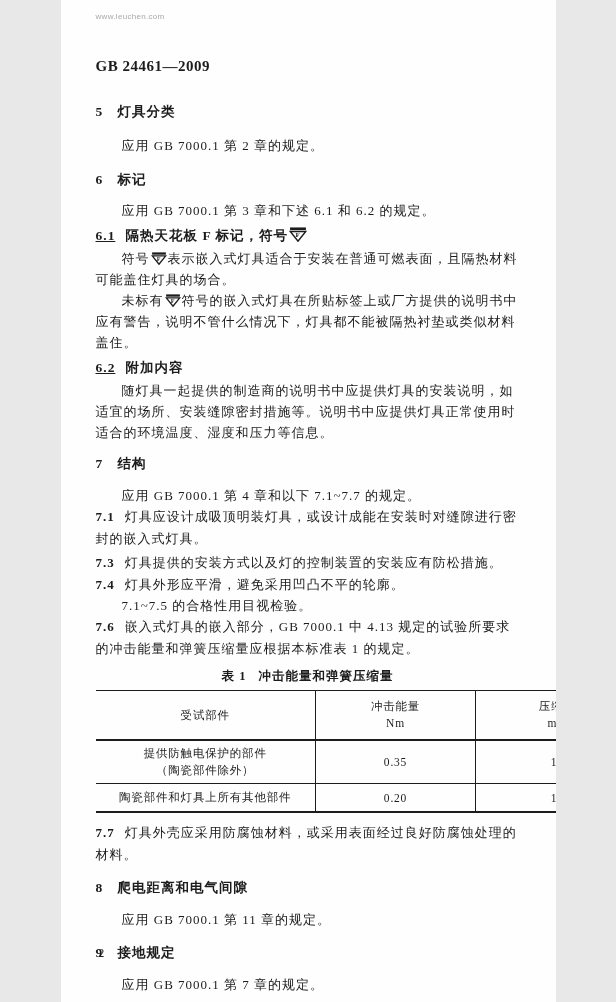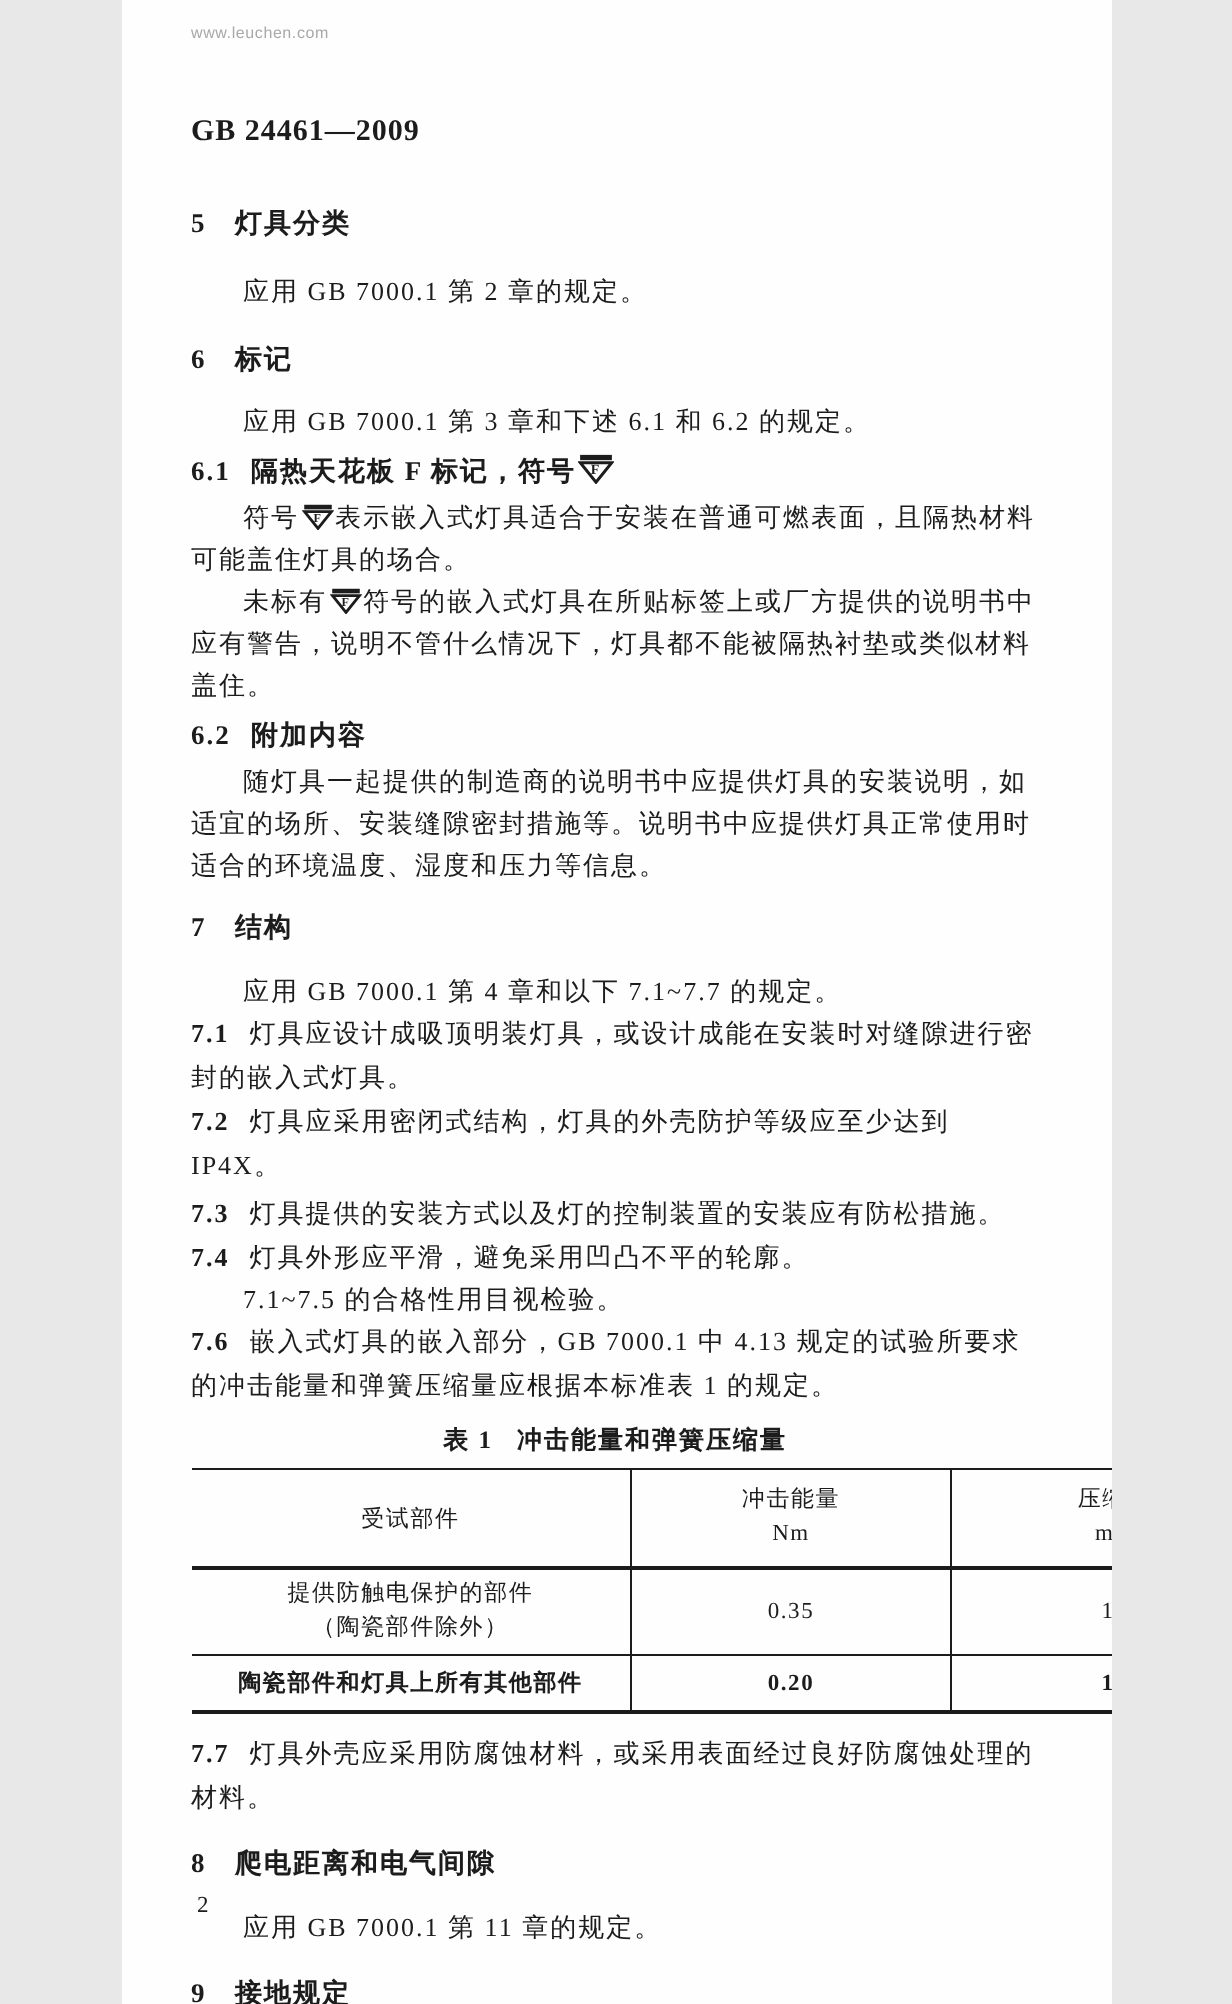--- a/index.html
+++ b/index.html
@@ -24,21 +24,21 @@
     padding-top:58px;
     font-size:15px;font-weight:bold;letter-spacing:.5px;
     font-family:"Liberation Serif","DejaVu Serif",serif;
   }
   .sec-head{
     display:flex;align-items:baseline;
     font-size:13.5px;font-weight:bold;letter-spacing:1px;
     line-height:17px;
   }
   .sec-head .num{min-width:22px;}
-  .sec-head.sub .num{min-width:30px;}
+  .sec-head.sub .num{min-width:30px;text-decoration:underline;}
   .para{
     font-size:13px;line-height:21px;letter-spacing:1px;
     text-indent:2em;margin:0;
   }
   .clause{
     font-size:13px;line-height:22px;letter-spacing:1px;margin:0;
   }
   .clause .cnum{font-weight:bold;margin-right:10px;}
   .note{
     font-size:10.5px;line-height:15px;letter-spacing:.8px;
@@ -59,21 +59,21 @@
   }
   table.t1 td,table.t1 th{
     border-left:1px solid #1c1c1c;border-right:1px solid #1c1c1c;
     text-align:center;vertical-align:middle;
     font-weight:normal;padding:2px 4px;
   }
   table.t1 td:first-child,table.t1 th:first-child{border-left:none;}
   table.t1 td:last-child,table.t1 th:last-child{border-right:none;}
   table.t1 thead th{height:44px;border-bottom:2.5px solid #1c1c1c;}
   table.t1 tbody tr.r1 td{height:38px;border-bottom:1px solid #1c1c1c;}
-  table.t1 tbody tr.r2 td{height:23px;font-weight:bold;}
+  table.t1 tbody tr.r2 td{height:23px;}
   .hdr2{line-height:17px;}
   .cell2{line-height:17px;}
   .col-part{width:40.5%;}
   .col-energy{width:29.5%;}
   .col-comp{width:30%;}
   .page-number{
     position:absolute;left:38px;top:947px;
     font-size:11.5px;
   }
 </style>
@@ -125,21 +125,20 @@
     </div>
     <p class="para" style="margin-top:4px">随灯具一起提供的制造商的说明书中应提供灯具的安装说明，如适宜的场所、安装缝隙密封措施等。说明书中应提供灯具正常使用时适合的环境温度、湿度和压力等信息。</p>
 
     <div class="sec-head" style="margin-top:12px">
       <span class="num">7</span>
       <span>结构</span>
     </div>
     <p class="para" style="margin-top:13px">应用 GB 7000.1 第 4 章和以下 7.1~7.7 的规定。</p>
 
     <p class="clause"><span class="cnum">7.1</span><span>灯具应设计成吸顶明装灯具，或设计成能在安装时对缝隙进行密封的嵌入式灯具。</span></p>
-    <p class="clause"><span class="cnum">7.2</span><span>灯具应采用密闭式结构，灯具的外壳防护等级应至少达到 IP4X。</span></p>
     <p class="clause" style="margin-top:2px"><span class="cnum">7.3</span><span>灯具提供的安装方式以及灯的控制装置的安装应有防松措施。</span></p>
     <p class="clause"><span class="cnum">7.4</span><span>灯具外形应平滑，避免采用凹凸不平的轮廓。</span></p>
     <p class="para" style="margin-top:0;line-height:19px">7.1~7.5 的合格性用目视检验。</p>
     <p class="clause" style="margin-top:1px"><span class="cnum">7.6</span><span>嵌入式灯具的嵌入部分，GB 7000.1 中 4.13 规定的试验所要求的冲击能量和弹簧压缩量应根据本标准表 1 的规定。</span></p>
 
     <div class="tbl-caption">
       <span>表 1</span><span class="cap-title">冲击能量和弹簧压缩量</span>
     </div>
     <table class="t1">
       <thead>

